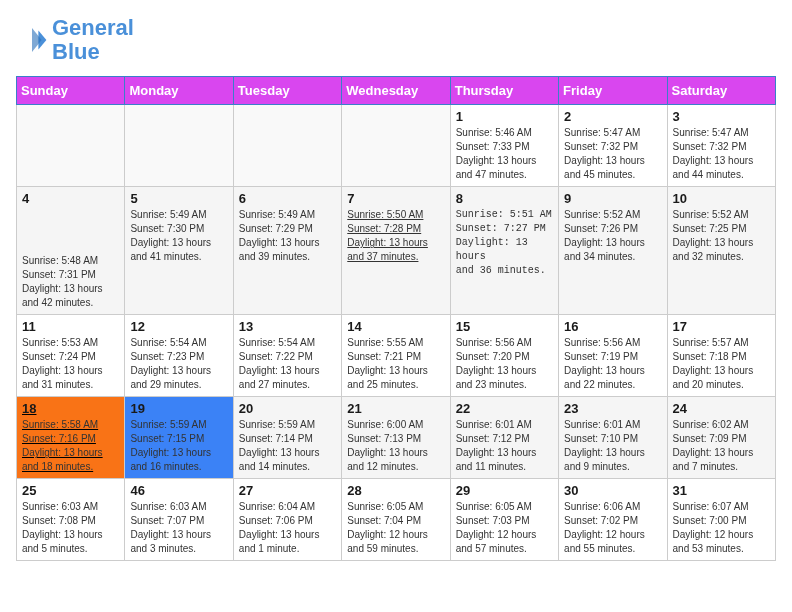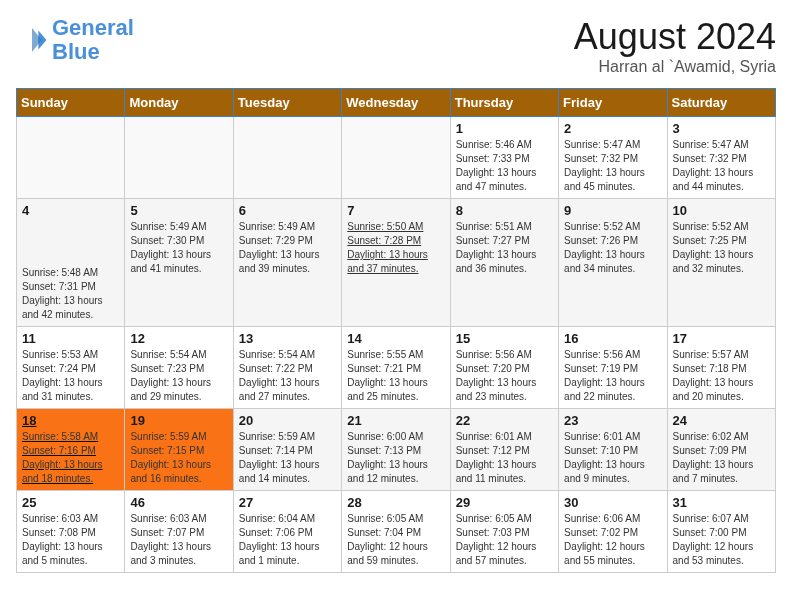--- a/index.html
+++ b/index.html
@@ -44,21 +44,21 @@
     }
     .location {
       font-size: 16px;
       color: #555;
     }
     table {
       width: 100%;
       border-collapse: collapse;
     }
     th {
-      background-color: #a16207;
+      background-color: #d946ef;
       color: #fff;
       font-size: 13px;
       font-weight: bold;
       padding: 6px 4px;
       text-align: left;
       border: 1px solid #3a7fc9;
     }
     td {
       border: 1px solid #ccc;
       vertical-align: top;
@@ -95,24 +95,20 @@
   <div class="logo">
     <svg class="logo-icon" viewBox="0 0 40 40">
       <polygon points="28,8 38,20 28,32" fill="#4a90d9"></polygon>
       <polygon points="20,5 32,20 20,35" fill="#2a70b9" opacity="0.6"></polygon>
     </svg>
     <div class="logo-text">
       <div><span>General</span></div>
       <div><span style="color:#4a90d9">Blue</span></div>
     </div>
   </div>
-  <div class="title-block">
-    <div class="month-title">August 2024</div>
-    <div class="location">Harran al `Awamid, Syria</div>
-  </div>
 </div>
 
 <table>
   <thead>
     <tr>
     <th>Sunday</th>
         <th>Monday</th>
         <th>Tuesday</th>
         <th>Wednesday</th>
         <th>Thursday</th>
@@ -172,21 +168,21 @@
         </td>
         <td style="background: rgb(245, 245, 245);">
           <div class="day-number">7</div>
           <div class="day-info" style="white-space: pre-line; text-decoration: underline;">Sunrise: 5:50 AM
 Sunset: 7:28 PM
 Daylight: 13 hours
 and 37 minutes.</div>
         </td>
         <td style="background: rgb(245, 245, 245);">
           <div class="day-number">8</div>
-          <div class="day-info" style="white-space: pre-line;">Sunrise: 5:51 AM
+          <div class="day-info" style="white-space: pre-line; font-family: Liberation Mono, monospace;">Sunrise: 5:51 AM
 Sunset: 7:27 PM
 Daylight: 13 hours
 and 36 minutes.</div>
         </td>
         <td style="background: rgb(245, 245, 245);">
           <div class="day-number">9</div>
           <div class="day-info" style="white-space: pre-line;">Sunrise: 5:52 AM
 Sunset: 7:26 PM
 Daylight: 13 hours
 and 34 minutes.</div>
@@ -251,21 +247,21 @@
         </td>
       </tr>
       <tr>
         <td style="background: #f97316; text-decoration: underline;">
           <div class="day-number">18</div>
           <div class="day-info" style="white-space: pre-line;">Sunrise: 5:58 AM
 Sunset: 7:16 PM
 Daylight: 13 hours
 and 18 minutes.</div>
         </td>
-        <td style="background: #f97316;">
+        <td style="background: #3b82f6;">
           <div class="day-number">19</div>
           <div class="day-info" style="white-space: pre-line;">Sunrise: 5:59 AM
 Sunset: 7:15 PM
 Daylight: 13 hours
 and 16 minutes.</div>
         </td>
         <td style="background: rgb(245, 245, 245);">
           <div class="day-number">20</div>
           <div class="day-info" style="white-space: pre-line;">Sunrise: 5:59 AM
 Sunset: 7:14 PM

